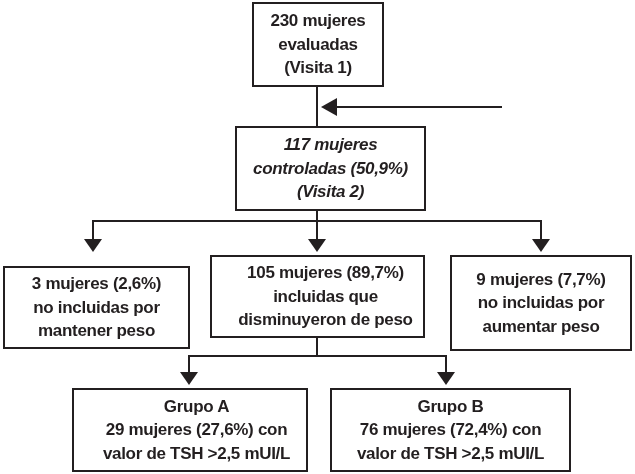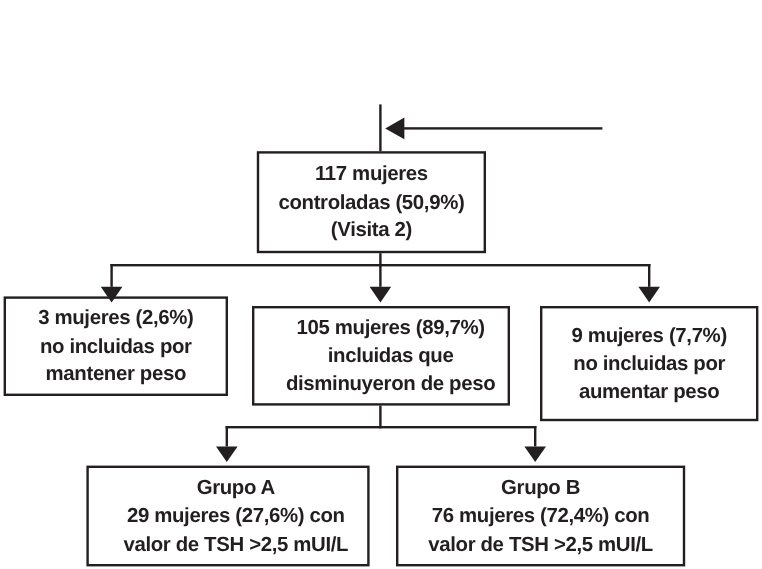--- a/index.html
+++ b/index.html
@@ -43,22 +43,22 @@
   .arrow-left{
     position:absolute;width:0;height:0;
     border-top:9px solid transparent;
     border-bottom:9px solid transparent;
     border-right:16px solid var(--ink);
   }
 
   
   #box-evaluadas   {left:252px; top:2px;   width:132px; height:85px;}
   #box-programa    {left:502px; top:78px;  width:131px; height:58px;}
-  #box-controladas {left:214px; top:126px; width:191px; height:85px;}
-  #box-mantener    {left:3px;   top:247px; width:187px; height:83px;}
+  #box-controladas {left:235px; top:126px; width:191px; height:85px;font-style:italic;}
+  #box-mantener    {left:3px;   top:266px; width:187px; height:83px;}
   #box-disminuyeron{left:210px; top:255px; width:215px; height:83px;padding-left:16px;}
   #box-aumentar    {left:450px; top:255px; width:182px; height:96px;}
   #box-grupo-a     {left:72px;  top:388px; width:236px; height:84px;padding-left:13px;}
   #box-grupo-b     {left:330px; top:388px; width:241px; height:84px;}
 
   
   #v1              {left:316px; top:87px;  height:39px;}
   #programa-head   {left:321px; top:98px;}
   #programa-h      {left:336px; top:106px; width:166px;}
   #v2              {left:316px; top:211px; height:11px;}
@@ -74,20 +74,23 @@
   #b2-drop-left    {left:188px; top:355px; height:17px;}
   #b2-drop-right   {left:445px; top:355px; height:17px;}
   #b2-head-left    {left:180px; top:372px;}
   #b2-head-right   {left:437px; top:372px;}
 </style>
 </head>
 <body>
 
 <div class="canvas">
 
+  <div class="node" id="box-evaluadas">230 mujeres
+evaluadas
+(Visita 1)</div>
 
 
   <div class="node" id="box-controladas">117 mujeres
 controladas (50,9%)
 (Visita 2)</div>
 
   <div class="node" id="box-mantener">3 mujeres (2,6%)
 no incluidas por
 mantener peso</div>
 

